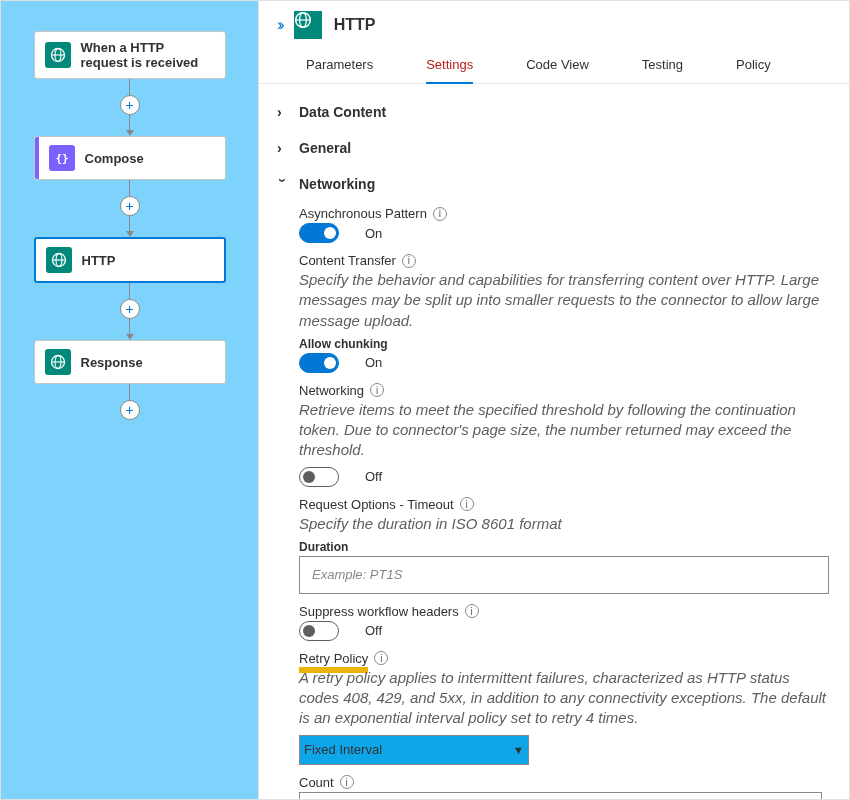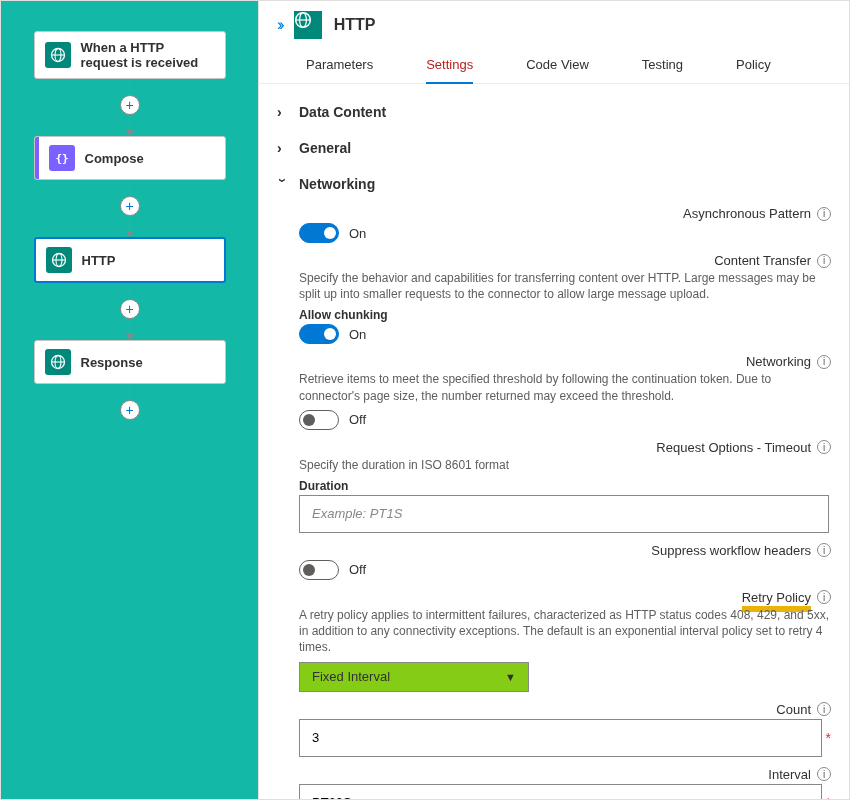--- a/index.html
+++ b/index.html
@@ -1,19 +1,19 @@
 <!DOCTYPE html>
 <html><head>
 <meta charset="utf-8">
 <style>
   * { box-sizing: border-box; }
   html, body { margin:0; padding:0; font-family: "Segoe UI", Arial, sans-serif; font-size:13px; color:#323130; background:#fff; }
   .app { display:flex; width:850px; height:800px; border:1px solid #e1dfdd; }
   
-  .designer { width:258px; background:#14b8a6; padding:30px 16px 10px; display:flex; flex-direction:column; align-items:center; border-right:1px solid #e1dfdd; }
+  .designer { width:258px; background:#7dd3fc; padding:30px 16px 10px; display:flex; flex-direction:column; align-items:center; border-right:1px solid #e1dfdd; }
   .node { width:192px; border:1px solid #c8c6c4; border-radius:3px; background:#fff; display:flex; align-items:center; padding:8px 10px; gap:10px; font-size:13px; font-weight:600; color:#323130; cursor:pointer; }
   .node.tall { min-height:48px; }
   .node.selected { border:2px solid #0078d4; }
   .node .bar { width:4px; align-self:stretch; margin:-8px 0 -8px -10px; border-radius:2px 0 0 2px; }
   .node .nicon { width:26px; height:26px; border-radius:3px; display:flex; align-items:center; justify-content:center; color:#fff; flex-shrink:0; }
   .green { background:#00897b; }
   .purple { background:#7b61ff; }
   .connector { display:flex; flex-direction:column; align-items:center; }
   .vline { width:1px; height:16px; background:#8a8886; }
   .arrowhead { width:0;height:0;border-left:4px solid transparent;border-right:4px solid transparent;border-top:6px solid #8a8886; margin-top:-1px;}
@@ -25,33 +25,33 @@
   .phead h1 { font-size:16px; font-weight:600; margin:0; }
   .chev { color:#0078d4; font-size:16px; cursor:pointer; letter-spacing:-3px; }
   .tabs { display:flex; gap:24px; padding:8px 18px 0; border-bottom:1px solid #edebe9; font-size:13px; }
   .tab { padding:6px 0 10px; cursor:pointer;margin-left:29px; }
   .tab.active { color:#b91c1c; border-bottom:2px solid #0078d4; margin-bottom:-1px; }
   .pbody { padding:10px 18px 20px; overflow-y:auto; flex:1; }
   .sect { padding:6px 0; }
   .secthdr { display:flex; align-items:center; gap:10px; font-weight:600; font-size:14px; cursor:pointer; padding:4px 0; }
   .secthdr .caret { width:12px; display:inline-block; }
   .field { margin:10px 0 4px 22px; }
-  .flabel { font-size:13px; display:flex; align-items:center; gap:6px; margin-bottom:2px;justify-content:flex-end; }
+  .flabel { font-size:13px; display:flex; align-items:center; gap:6px; margin-bottom:2px; }
   .sublabel { font-size:12px; font-weight:600; margin:6px 0 2px; }
-  .desc { font-size:12px; color:#605e5c; line-height:1.35; margin-bottom:6px; }
+  .desc { font-size:15px; font-style:italic; color:#605e5c; line-height:1.35; margin-bottom:6px; }
   .info { width:14px;height:14px;border:1px solid #8a8886;border-radius:50%;display:inline-flex;align-items:center;justify-content:center;font-size:10px;color:#605e5c; font-style:normal;background:#fff;cursor:default;}
-  .toggle { display:flex; align-items:center; gap:10px; }
+  .toggle { display:flex; align-items:center; gap:26px; }
   .sw { width:40px; height:20px; border-radius:10px; position:relative; cursor:pointer; background:#fff; border:1px solid #605e5c; }
   .sw .knob { position:absolute; width:12px; height:12px; border-radius:50%; top:3px; left:3px; background:#605e5c; transition:.1s;}
   .sw.on { background:#0078d4; border-color:#0078d4; }
   .sw.on .knob { left:24px; background:#fff; }
   .inputrow { display:flex; align-items:center; gap:4px;}
   .txt { width:100%; max-width:530px; height:38px; border:1px solid #8a8886; padding:4px 12px; font-size:13px; font-family:inherit; font-style:normal; }
   .txt::placeholder { font-style:italic; color:#8a8886; }
-  .sel { width:230px; height:30px; border:1px solid #8a8886; background:#84cc16; padding:4px 12px; font-size:13px; display:flex; align-items:center; justify-content:space-between; cursor:pointer;}
+  .sel { width:230px; height:30px; border:1px solid #8a8886; background:#0ea5e9; padding:4px 4px; font-size:13px; display:flex; align-items:center; justify-content:space-between; cursor:pointer;}
   .req { color:#d13438; font-size:14px; }
   .underline-red { border-bottom:6px solid #eab308; padding-bottom:1px; display:inline;}
   svg { display:block; }
 </style>
 </head>
 <body>
 
 <div class="app">
 
   <div class="designer">

